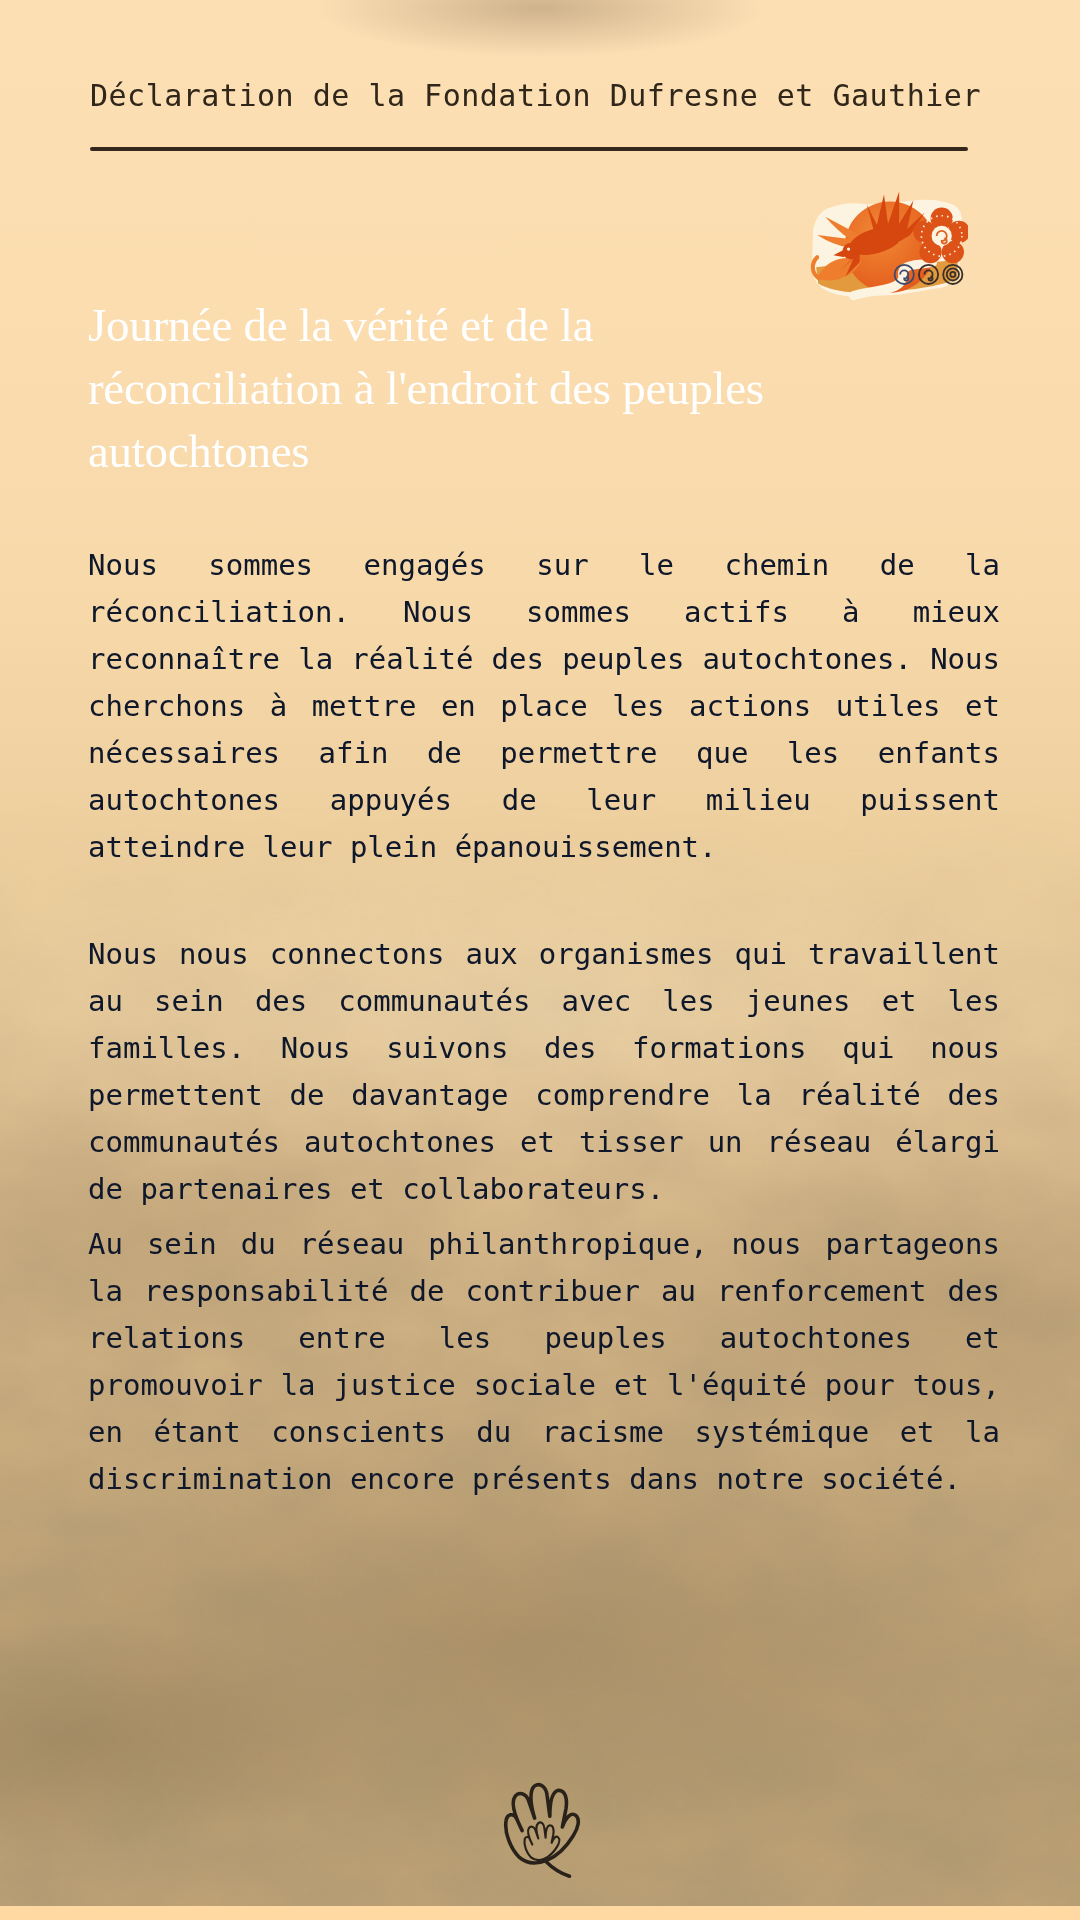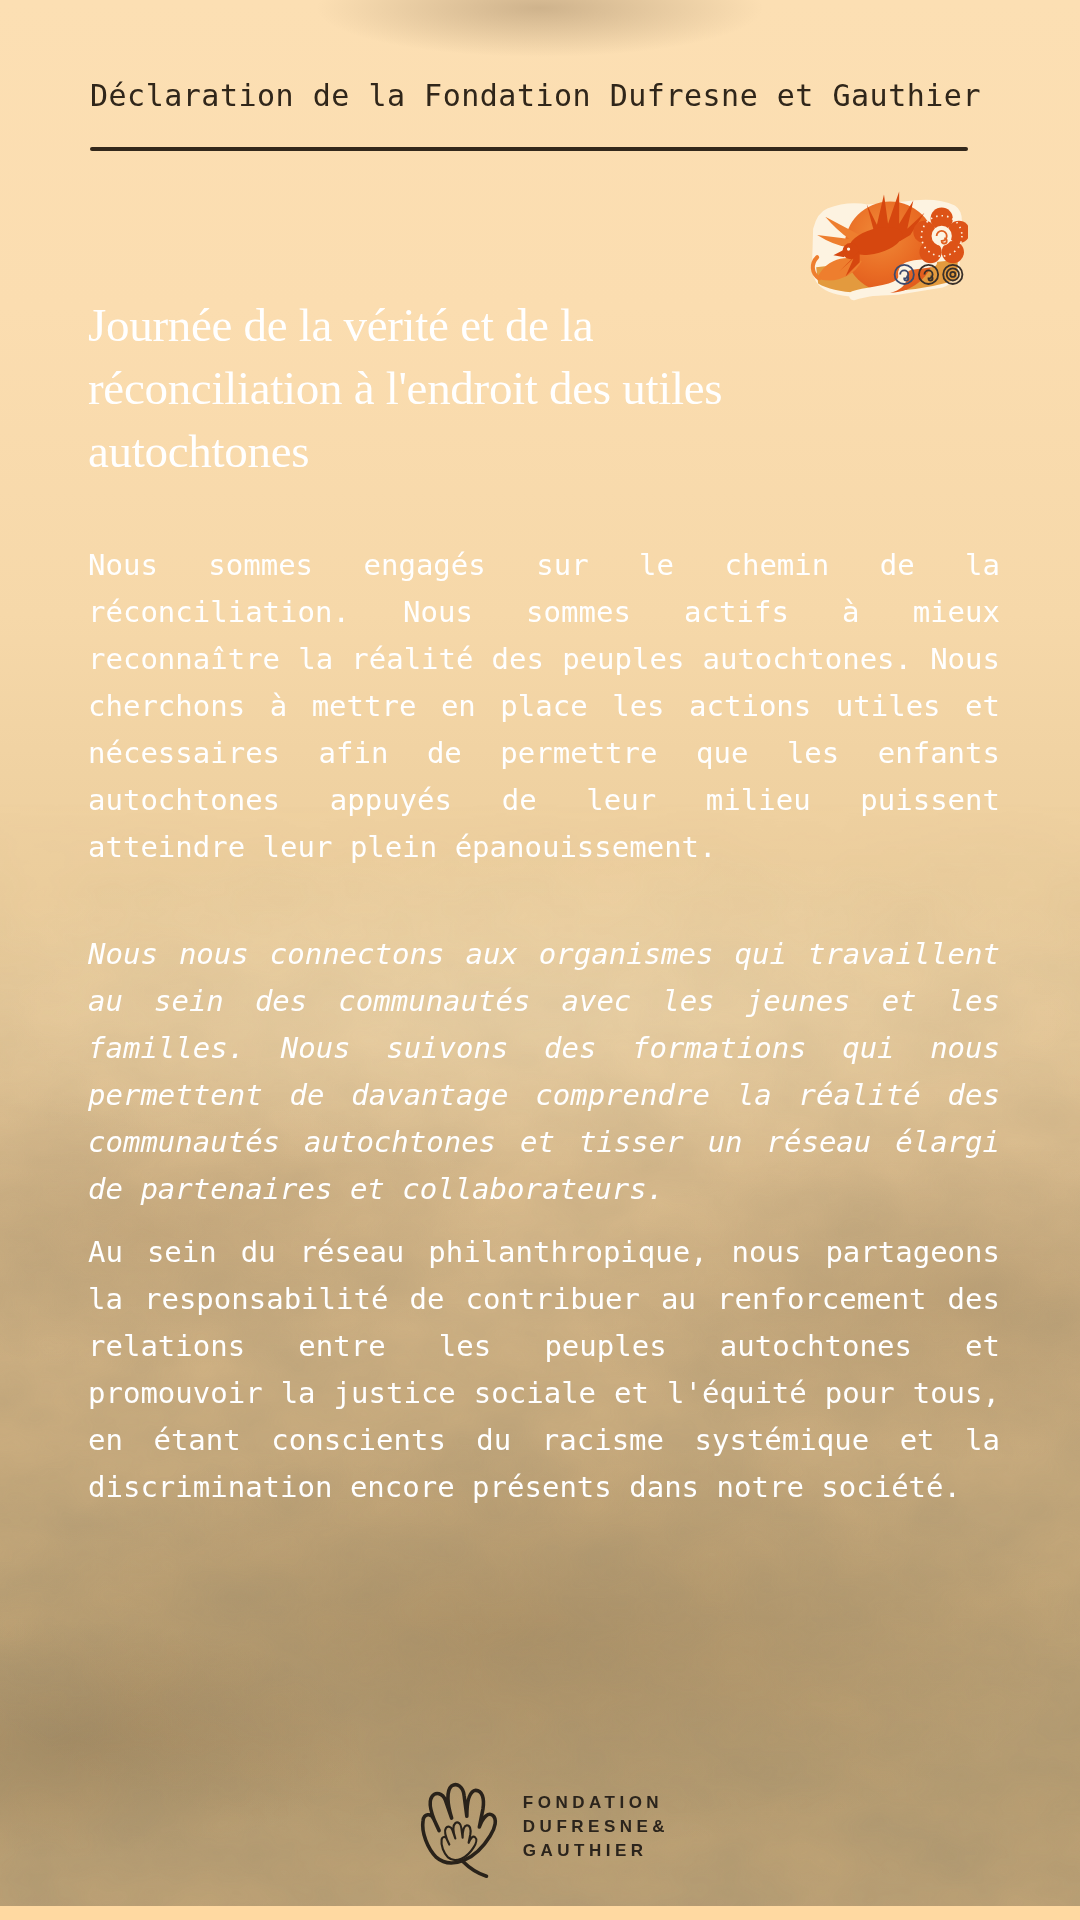--- a/index.html
+++ b/index.html
@@ -43,27 +43,27 @@
   .artwork{position:absolute;left:803px;top:178px;width:165px;height:126px;}
   
   .main-heading{
     position:absolute;left:88px;top:294px;width:880px;margin:0;
     font-family:"Liberation Serif", serif;font-weight:500;
     font-size:47px;line-height:63px;letter-spacing:-.3px;color:#ffffff;
   }
   
   .body-copy{
     position:absolute;left:88px;top:542px;width:912px;
-    font-size:29px;line-height:47px;color:#ffffff;
+    font-size:29px;line-height:47px;color:#0f172a;
     text-align:justify;
   }
   .body-copy p{margin:0;}
   .body-copy p.gap-lg{margin-bottom:60px;}
   .body-copy p.gap-md{margin-bottom:56px;}
-  .body-copy p.tight{margin-bottom:16px;font-style:italic;}
+  .body-copy p.tight{margin-bottom:8px;}
   
   .footer-logo{
     position:absolute;left:0;top:1768px;width:1080px;
     display:flex;justify-content:center;align-items:center;gap:20px;
   }
   .hands-icon{width:92px;height:118px;flex:0 0 auto;}
   .wordmark{
     font-family:"Liberation Sans", sans-serif;
     font-size:17px;line-height:24px;letter-spacing:4.5px;
     color:#2b241c;font-weight:600;
@@ -144,41 +144,36 @@
       <g stroke="#39302a">
         <circle cx="148" cy="95" r="9.5"></circle>
         <circle cx="148" cy="95" r="6"></circle>
         <circle cx="148" cy="95" r="2.5"></circle>
       </g>
     </g>
   </svg>
 
   <h1 class="main-heading">
     <span>Journée de la vérité et de la</span><br>
-    <span>réconciliation à l'endroit des utiles</span><br>
+    <span>réconciliation à l'endroit des peuples</span><br>
     <span>autochtones</span>
   </h1>
 
   <div class="body-copy">
     <p class="gap-lg">Nous sommes engagés sur le chemin de la réconciliation. Nous sommes actifs à mieux reconnaître la réalité des peuples autochtones.  Nous cherchons à mettre en place les actions  utiles et nécessaires afin de permettre que les enfants autochtones appuyés de leur milieu puissent atteindre leur plein épanouissement.</p>
     <p class="tight">Nous nous connectons aux organismes qui travaillent au sein des communautés avec les jeunes et les familles. Nous suivons des formations qui nous permettent de davantage comprendre la réalité des communautés autochtones et tisser un réseau élargi de partenaires et collaborateurs.</p>
     <p>Au sein du réseau philanthropique, nous partageons la responsabilité de contribuer au renforcement des relations entre les peuples autochtones et promouvoir la justice sociale et l'équité pour tous, en étant conscients du racisme systémique et la discrimination encore présents dans notre société.</p>
   </div>
 
   <div class="footer-logo">
     <svg class="hands-icon" viewBox="0 0 100 132">
       <g fill="none" stroke="#29221a" stroke-width="4" stroke-linecap="round" stroke-linejoin="round">
         <path d="M27,100 C17,90 10,72 12,59 C13,51 21,50 24,57 L30,70 C22,54 17,39 22,32 C26,26 34,28 37,36 L44,56 C39,40 38,25 44,20 C50,16 57,21 58,31 L61,54 C61,38 64,26 71,25 C78,25 81,34 79,46 L75,66 C79,55 85,49 90,53 C95,57 93,67 87,76 C79,89 70,98 58,103 C46,108 35,107 27,100 Z"></path>
         <path d="M56,104 C64,112 73,118 83,121"></path>
       </g>
       <g transform="translate(27,52) scale(0.48)" fill="none" stroke="#29221a" stroke-width="5" stroke-linecap="round" stroke-linejoin="round">
         <path d="M27,100 C17,90 10,72 12,59 C13,51 21,50 24,57 L30,70 C22,54 17,39 22,32 C26,26 34,28 37,36 L44,56 C39,40 38,25 44,20 C50,16 57,21 58,31 L61,54 C61,38 64,26 71,25 C78,25 81,34 79,46 L75,66 C79,55 85,49 90,53 C95,57 93,67 87,76 C79,89 70,98 58,103 C46,108 35,107 27,100 Z"></path>
       </g>
     </svg>
-    <div class="wordmark">
-      <div>FONDATION</div>
-      <div>DUFRESNE&amp;</div>
-      <div>GAUTHIER</div>
-    </div>
   </div>
 
   <div class="bottom-strip"></div>
 </div>
 
 </body></html>

